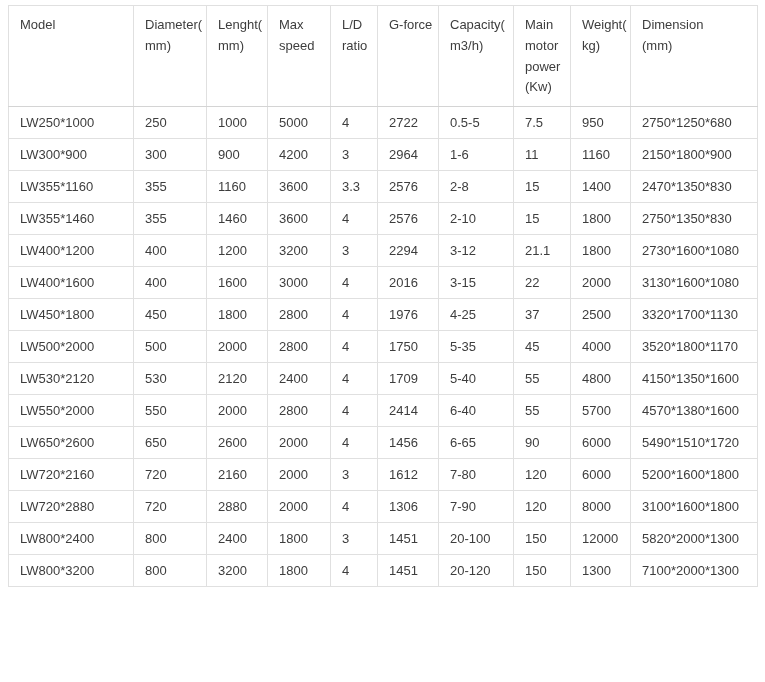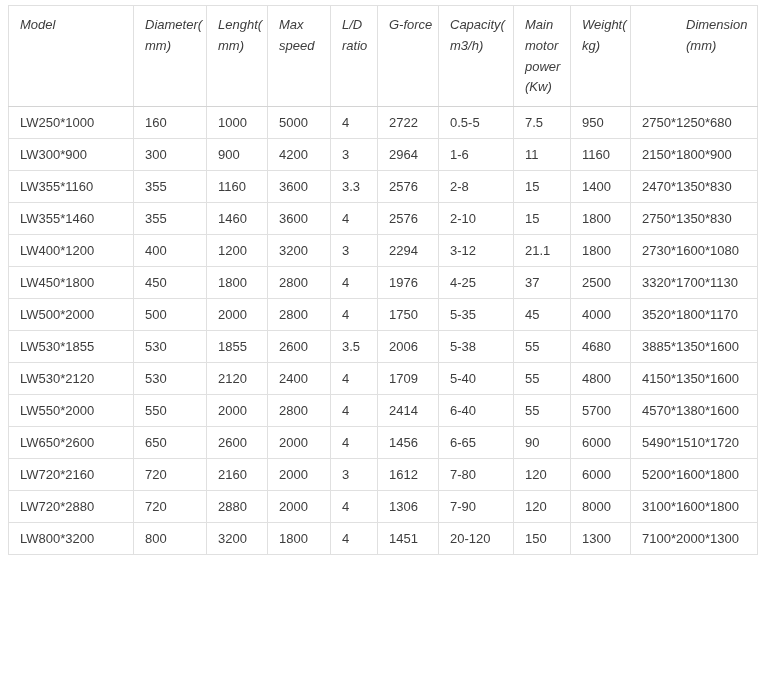--- a/index.html
+++ b/index.html
@@ -32,27 +32,25 @@
   table.spec thead tr {
     height: 93px;
   }
   table.spec th {
     vertical-align: top;
     padding: 9px 1px 8px 11px;
     line-height: 1.6;
     overflow-wrap: break-word;
     word-wrap: break-word;
     border-bottom: 1px solid #d4d4d4;
-    font-style: italic;
   }
   
   table.spec thead th:nth-child(10) span {
     display: inline-block;
     max-width: 74px;
-    margin-left: 44px;
   }
   table.spec tbody tr {
     height: 32px;
   }
   table.spec td {
     padding: 0 6px 0 11px;
     vertical-align: middle;
     white-space: nowrap;
     overflow: hidden;
   }
@@ -84,21 +82,21 @@
           <th><span>G-force</span></th>
           <th><span>Capacity(m3/h)</span></th>
           <th><span>Main motor power (Kw)</span></th>
           <th><span>Weight(kg)</span></th>
           <th><span>Dimension (mm)</span></th>
         </tr>
     </thead>
     <tbody>
         <tr>
           <td>LW250*1000</td>
-          <td>160</td>
+          <td>250</td>
           <td>1000</td>
           <td>5000</td>
           <td>4</td>
           <td>2722</td>
           <td>0.5-5</td>
           <td>7.5</td>
           <td>950</td>
           <td>2750*1250*680</td>
         </tr>
         <tr>
@@ -143,20 +141,32 @@
           <td>1200</td>
           <td>3200</td>
           <td>3</td>
           <td>2294</td>
           <td>3-12</td>
           <td>21.1</td>
           <td>1800</td>
           <td>2730*1600*1080</td>
         </tr>
         <tr>
+          <td>LW400*1600</td>
+          <td>400</td>
+          <td>1600</td>
+          <td>3000</td>
+          <td>4</td>
+          <td>2016</td>
+          <td>3-15</td>
+          <td>22</td>
+          <td>2000</td>
+          <td>3130*1600*1080</td>
+        </tr>
+        <tr>
           <td>LW450*1800</td>
           <td>450</td>
           <td>1800</td>
           <td>2800</td>
           <td>4</td>
           <td>1976</td>
           <td>4-25</td>
           <td>37</td>
           <td>2500</td>
           <td>3320*1700*1130</td>
@@ -167,32 +177,20 @@
           <td>2000</td>
           <td>2800</td>
           <td>4</td>
           <td>1750</td>
           <td>5-35</td>
           <td>45</td>
           <td>4000</td>
           <td>3520*1800*1170</td>
         </tr>
         <tr>
-          <td>LW530*1855</td>
-          <td>530</td>
-          <td>1855</td>
-          <td>2600</td>
-          <td>3.5</td>
-          <td>2006</td>
-          <td>5-38</td>
-          <td>55</td>
-          <td>4680</td>
-          <td>3885*1350*1600</td>
-        </tr>
-        <tr>
           <td>LW530*2120</td>
           <td>530</td>
           <td>2120</td>
           <td>2400</td>
           <td>4</td>
           <td>1709</td>
           <td>5-40</td>
           <td>55</td>
           <td>4800</td>
           <td>4150*1350*1600</td>
@@ -239,20 +237,32 @@
           <td>2880</td>
           <td>2000</td>
           <td>4</td>
           <td>1306</td>
           <td>7-90</td>
           <td>120</td>
           <td>8000</td>
           <td>3100*1600*1800</td>
         </tr>
         <tr>
+          <td>LW800*2400</td>
+          <td>800</td>
+          <td>2400</td>
+          <td>1800</td>
+          <td>3</td>
+          <td>1451</td>
+          <td>20-100</td>
+          <td>150</td>
+          <td>12000</td>
+          <td>5820*2000*1300</td>
+        </tr>
+        <tr>
           <td>LW800*3200</td>
           <td>800</td>
           <td>3200</td>
           <td>1800</td>
           <td>4</td>
           <td>1451</td>
           <td>20-120</td>
           <td>150</td>
           <td>1300</td>
           <td>7100*2000*1300</td>

